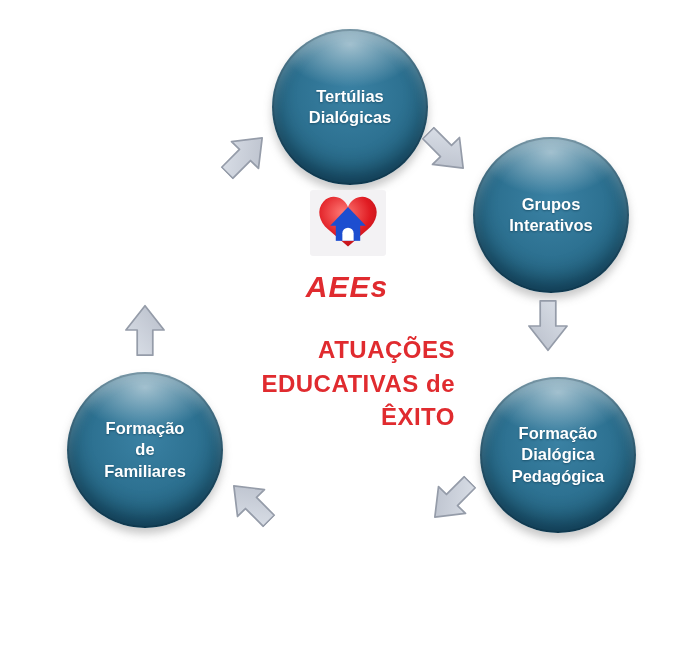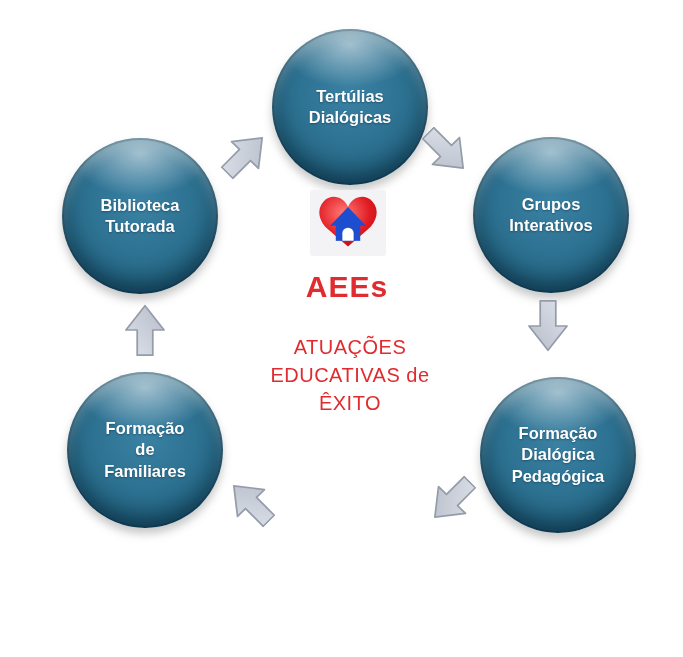--- a/index.html
+++ b/index.html
@@ -48,26 +48,26 @@
   .arrow-n {left:119px;top:307px;transform:rotate(-90deg);}
   
   .heart-box{
     position:absolute;left:310px;top:190px;width:76px;height:66px;
     background:#f3f2f4;border-radius:3px;
     display:flex;align-items:center;justify-content:center;
   }
   .acronym{
     position:absolute;left:259px;top:270px;width:176px;
     text-align:center;
-    color:#e02b2f;font-size:30px;font-weight:bold;letter-spacing:1px;
+    color:#e02b2f;font-size:30px;font-weight:bold;letter-spacing:1px;font-style:italic;
   }
   .center-title{
     position:absolute;left:245px;top:333px;width:210px;
-    text-align:center;
-    color:#e02b2f;font-size:20px;font-weight:normal;line-height:1.4;
+    text-align:right;
+    color:#e02b2f;font-size:24px;font-weight:bold;line-height:1.4;
     white-space:pre-line;letter-spacing:0.5px;
   }
 </style>
 </head>
 <body>
 
 <div class="stage">
 
   <svg width="0" height="0" style="position:absolute" aria-hidden="true">
     <defs>
@@ -93,24 +93,20 @@
   </div>
   <div class="circle pos-formacao-dialogica">
     <span class="circle-label">Formação
 Dialógica
 Pedagógica</span>
   </div>
   <div class="circle pos-familiares">
     <span class="circle-label">Formação
 de
 Familiares</span>
-  </div>
-  <div class="circle pos-biblioteca">
-    <span class="circle-label">Biblioteca
-Tutorada</span>
   </div>
 
   <div class="arrow arrow-ne">
     <svg viewBox="0 0 60 50">
         <polygon points="1,16 30,16 30,3 58,25 30,47 30,34 1,34" fill="url(#arrowGrad)" stroke="#959ca9" stroke-width="2" stroke-linejoin="round"></polygon>
       </svg>
   </div>
   <div class="arrow arrow-se">
     <svg viewBox="0 0 60 50">
         <polygon points="1,16 30,16 30,3 58,25 30,47 30,34 1,34" fill="url(#arrowGrad)" stroke="#959ca9" stroke-width="2" stroke-linejoin="round"></polygon>

